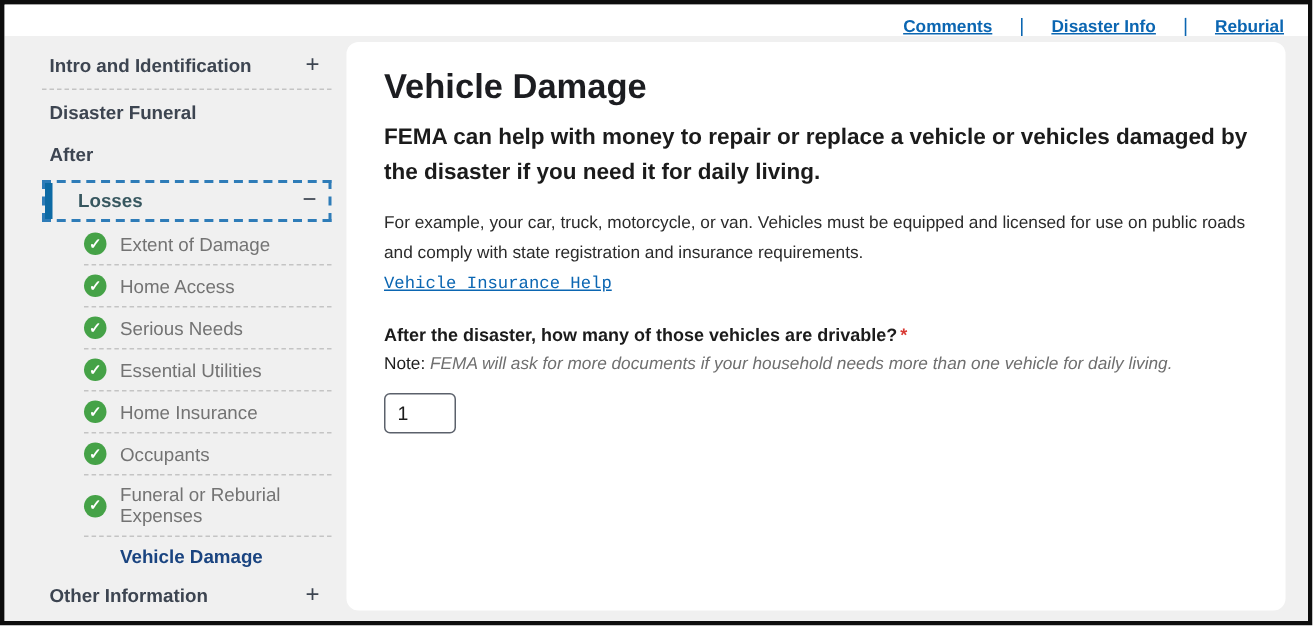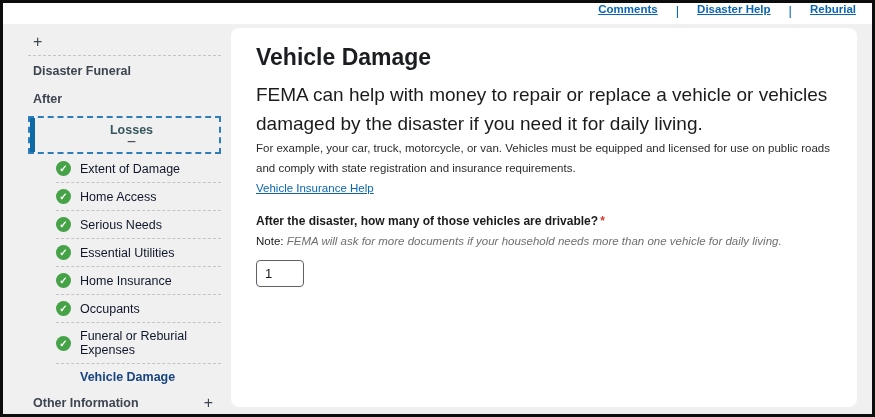--- a/index.html
+++ b/index.html
@@ -10,21 +10,21 @@
     position: relative;
     width: 875px; height: 417px;
     border: 3px solid #0d0d0d;
     background: #fff;
     overflow: hidden;
   }
 
   
   .topbar {
     height: 21px; background:#fff;
-    display:flex; align-items:flex-start; justify-content:flex-end;
+    display:flex; align-items:flex-end; justify-content:flex-end;
     padding-right: 16px; gap: 18px;
   }
   .top-link {
     font-size: 11.5px; font-weight: 700; color:#0b66b2;
     text-decoration: underline; cursor:pointer;
   }
   .top-sep { color:#0b66b2; font-size:13px; font-weight:400; }
 
   
   .content {
@@ -42,57 +42,56 @@
   .expander { font-size:16px; font-weight:400; color:#3d4551; line-height:10px; }
   .sep-dash { border-top: 1px dashed #c4c4c4; margin: 1px 0; }
 
   .losses-box {
     position:relative;
     border: 2px dashed #2e7cb8;
     margin: 3px 0 2px 0;
     padding: 5px 8px 5px 22px;
     display:flex; align-items:center; justify-content:space-between;
     cursor:pointer;
-    flex-direction:column;
   }
   .losses-bar {
     position:absolute; left:0; top:0; bottom:0; width:5px;
     background:#0d6aa4;
   }
   .losses-box .nav-label { color:#37575f; }
 
   .subitem {
     display:flex; align-items:center; gap:9px;
     padding: 5px 0 5px 28px; cursor:pointer;
   }
   .check-circle {
     width:15px; height:15px; border-radius:50%;
     background:#45a247; color:#fff;
     font-size:10px; font-weight:700;
     display:flex; align-items:center; justify-content:center;
     flex:none;
   }
-  .sub-label { font-size:12.5px; font-weight:400; color:#0f172a; }
+  .sub-label { font-size:12.5px; font-weight:400; color:#737373; }
   .sub-sep { border-top:1px dashed #c4c4c4; margin: 1px 0 1px 28px; }
   .subitem.current { padding-left: 52px; }
   .subitem.current .sub-label { font-weight:700; color:#1a4480; }
 
   
   .card {
     flex:1; background:#fff; border-radius:8px;
     margin: 4px 15px 7px 0;
     padding: 14px 25px 18px 25px;
     overflow:hidden;
   }
   .page-title { font-size:23px; font-weight:600; color:#1c1d21; margin: 2px 0 10px; }
-  .lead { font-size:19px; font-weight:400; color:#1b1b1b; line-height:1.5; max-width:600px; }
+  .lead { font-size:15px; font-weight:700; color:#1b1b1b; line-height:1.5; margin-bottom:13px; max-width:600px; }
   .desc { font-size:11.5px; color:#2b2b2b; line-height:1.75; max-width:610px; }
   .help-link {
     display:inline-block; font-size:11.5px; color:#0b66b2;
-    text-decoration:underline; cursor:pointer; margin-bottom:18px;
+    text-decoration:underline; cursor:pointer; margin-bottom:18px;font-family:Liberation Mono, monospace;
   }
   .question { margin-bottom: 15px; }
   .q-label { font-size:12px; font-weight:700; color:#1b1b1b; line-height:1.5; }
   .req { color:#d83933; font-weight:700; margin-left:2px; }
   .info-dot {
     display:inline-block; width:12px; height:12px; border-radius:50%;
     background:#1c7fd6; color:#fff; text-align:center;
     font-size:9px; line-height:12px; font-weight:700;
     font-family:"Liberation Serif", serif; font-style:italic;
     margin-left:4px; vertical-align:-1px; cursor:pointer;
@@ -107,30 +106,31 @@
   }
 </style>
 </head>
 <body>
 
 <div class="frame">
 
   <div class="topbar">
     <a class="top-link">Comments</a>
     <span class="top-sep">|</span>
-    <a class="top-link">Disaster Help</a>
+    <a class="top-link">Disaster Info</a>
     <span class="top-sep">|</span>
     <a class="top-link">Reburial</a>
   </div>
 
   <div class="content">
 
     <aside class="sidebar">
 
       <div class="nav-item">
+        <span class="nav-label">Intro and Identification</span>
         <span class="expander">+</span>
       </div>
       <div class="sep-dash"></div>
 
       <div class="nav-item">
         <span class="nav-label">Disaster Funeral</span>
       </div>
 
       <div class="nav-item">
         <span class="nav-label">After</span>

